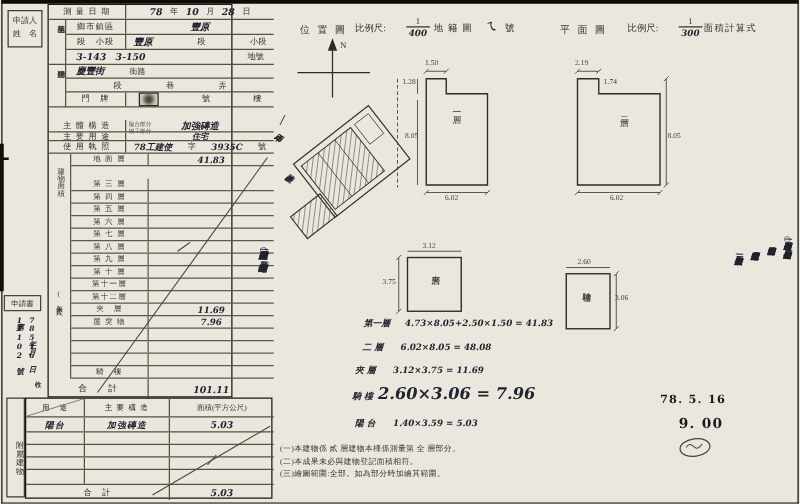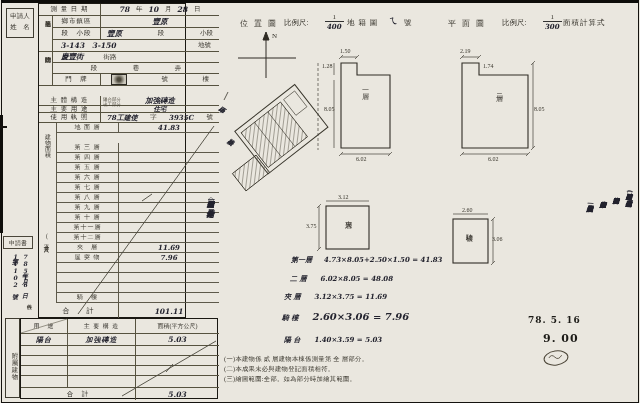--- a/index.html
+++ b/index.html
@@ -278,21 +278,21 @@
   <div class="abs dim" style="left:306px;top:223px;">3.75</div>
   <div class="abs v planname" style="left:343px;top:215px;height:26px;">夾層</div>
 
   <div class="abs dim" style="left:462px;top:207px;">2.60</div>
   <div class="abs dim" style="left:492px;top:236px;">3.06</div>
   <div class="abs v planname" style="left:464px;top:228px;height:26px;">騎樓</div>
 
   <div class="abs" style="left:271px;top:248px;margin-left:20px;"><span class="hw" style="font-size:7px">第一層</span> <span class="hw" style="font-size:7px;margin-left:8px;">4.73×8.05+2.50×1.50 = 41.83</span></div>
   <div class="abs" style="left:290px;top:267px;"><span class="hw" style="font-size:7px">二 層</span> <span class="hw" style="font-size:7px;margin-left:10px;">6.02×8.05 = 48.08</span></div>
   <div class="abs" style="left:284px;top:285px;"><span class="hw" style="font-size:7px">夾 層</span> <span class="hw" style="font-size:7px;margin-left:10px;">3.12×3.75 = 11.69</span></div>
-  <div class="abs" style="left:282px;top:306px;"><span class="hw" style="font-size:7px">騎 樓</span> <span class="hw" style="font-size:10px;margin-left:10px;">2.60×3.06 = 7.96</span></div>
+  <div class="abs" style="left:282px;top:306px;"><span class="hw" style="font-size:7px">騎 樓</span> <span class="hw" style="font-size:13px;margin-left:0;">2.60×3.06 = 7.96</span></div>
   <div class="abs" style="left:284px;top:328px;"><span class="hw" style="font-size:7px">陽 台</span> <span class="hw" style="font-size:7px;margin-left:10px;">1.40×3.59 = 5.03</span></div>
 
   <div class="abs note" style="left:224px;top:355px;width:210px;">(一)本建物係 貳 層建物本棟係測量第 全 層部分。</div>
   <div class="abs note" style="left:224px;top:365px;width:210px;">(二)本成果未必與建物登記面積相符。</div>
   <div class="abs note" style="left:224px;top:375px;width:210px;">(三)繪圖範圍:全部。如為部分時加繪其範圍。</div>
 
   <div class="abs v hw" style="left:203px;top:195px;height:140px;font-size:7px;transform:rotate(2deg);">上建物位置圖係由一○二之五分割縮繪</div>
   <div class="abs v hw" style="left:622px;top:188px;height:136px;font-size:6.3px;transform:rotate(2deg);">茲因門牌整編一○二之五號建物門牌改為</div>
   <div class="abs v hw" style="left:609px;top:192px;height:130px;font-size:6.3px;transform:rotate(2deg);">豐東街以內連棟樓房門牌</div>
   <div class="abs v hw" style="left:596px;top:196px;height:128px;font-size:6.3px;transform:rotate(2deg);">整編後豐原市豐東街卅八號</div>

